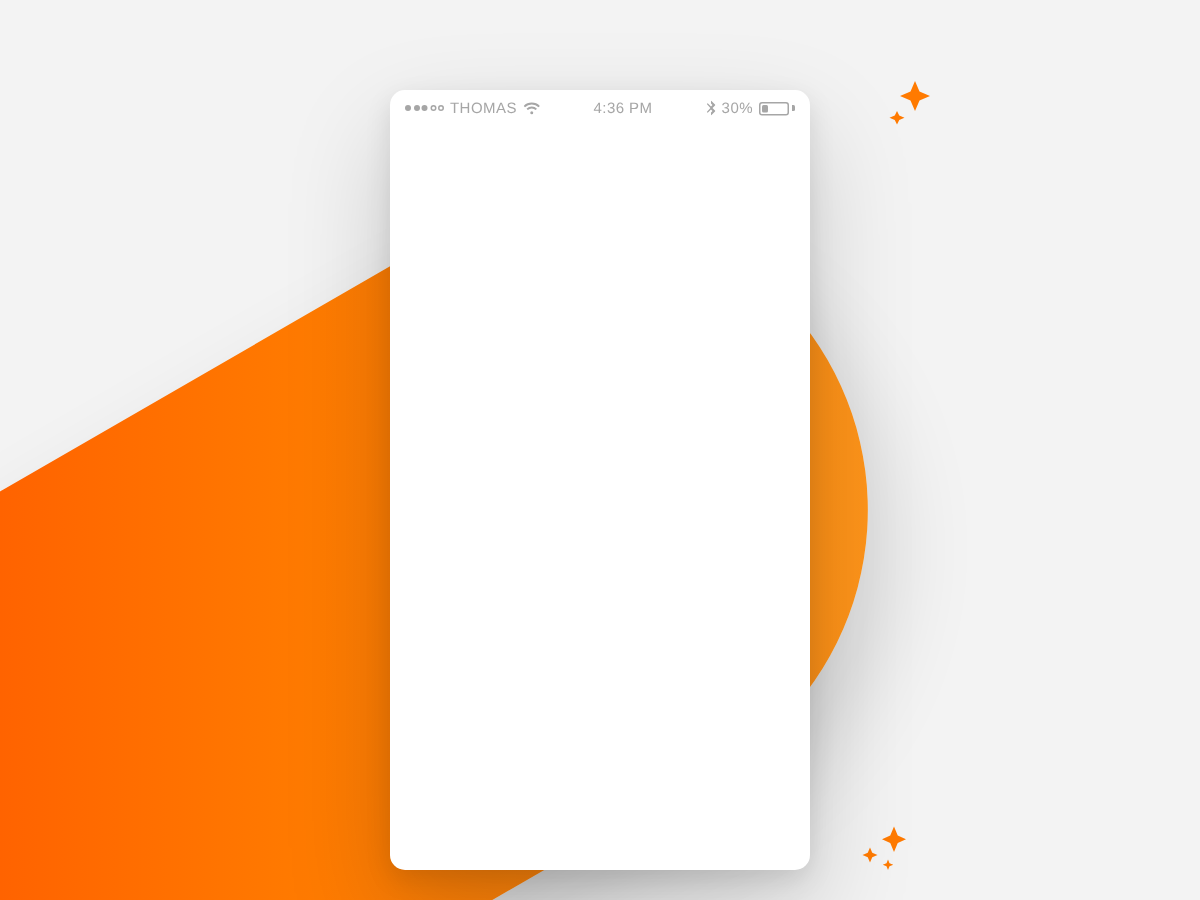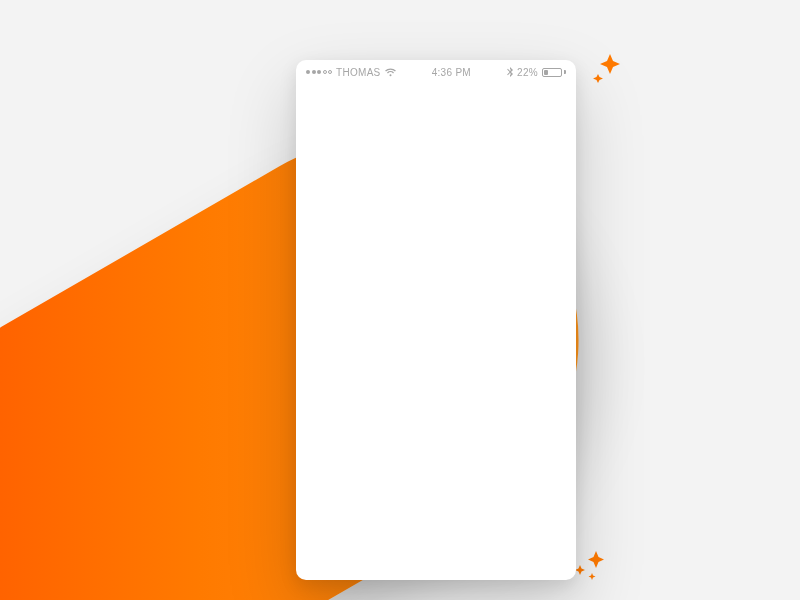--- a/index.html
+++ b/index.html
@@ -24,21 +24,20 @@
     }
     .phone {
       position: absolute;
       left: 260px;
       top: 60px;
       width: 280px;
       height: 520px;
       background: #ffffff;
       border-radius: 10px;
       box-shadow: 0 30px 70px rgba(0,0,0,0.18), 0 6px 18px rgba(0,0,0,0.10);
-      margin-left: 36px;
     }
     .status-bar {
       height: 24px;
       display: flex;
       align-items: center;
       justify-content: space-between;
       padding: 0 10px;
       font-size: 10px;
       color: #a6a6a6;
       letter-spacing: 0.3px;
@@ -98,21 +97,21 @@
           </svg>
       </span>
     </div>
     <div>4:36 PM</div>
     <div class="status-right">
       <span class="bt-icon">
         <svg width="6" height="10" viewBox="0 0 6 10">
             <path d="M3 0v4L.8 1.8l-.6.6L2.6 5 .2 7.6l.6.6L3 6v4l3-3-2-2 2-2-3-3zm1 7l-1 1V6l1 1zm0-4l-1 1V2l1 1z" fill="#a6a6a6"></path>
           </svg>
       </span>
-      <span>22%</span>
+      <span>30%</span>
       <span class="battery">
         <span class="battery-body">
             <span class="battery-fill"></span>
           </span>
         <span class="battery-cap"></span>
       </span>
     </div>
   </div>
   <div></div>
 </div>

